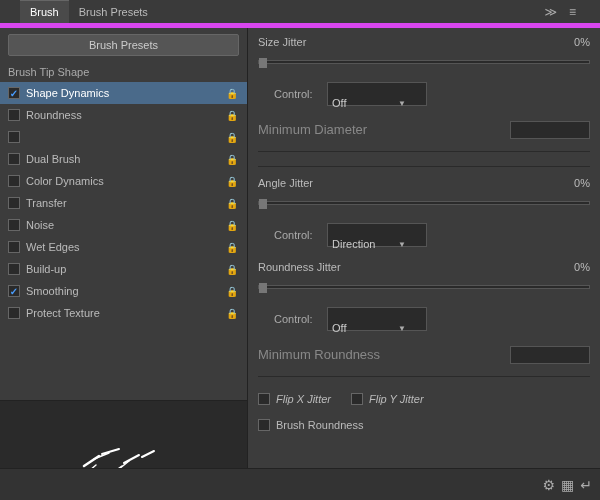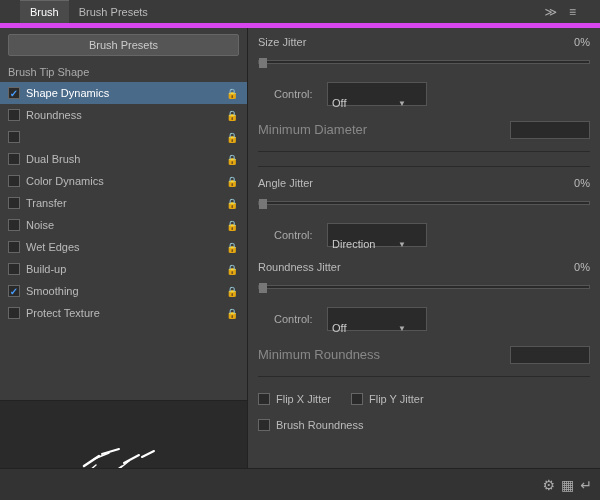--- a/index.html
+++ b/index.html
@@ -488,21 +488,21 @@
       </div>
     </div>
 
     <div class="property-row">
       <span class="sub-label">Minimum Roundness</span>
       <input class="input-field" type="text" value="" style="">
     </div>
 
     <div class="divider"></div>
 
-    <div style="display:flex; gap: 20px; margin: 4px 0;">
+    <div style="display:flex; gap: 20px; margin: 4px 0; font-style: italic;">
       <div class="checkbox-row">
         <div class="small-checkbox"></div>
         <span class="checkbox-label">Flip X Jitter</span>
       </div>
       <div class="checkbox-row">
         <div class="small-checkbox"></div>
         <span class="checkbox-label">Flip Y Jitter</span>
       </div>
     </div>
 

